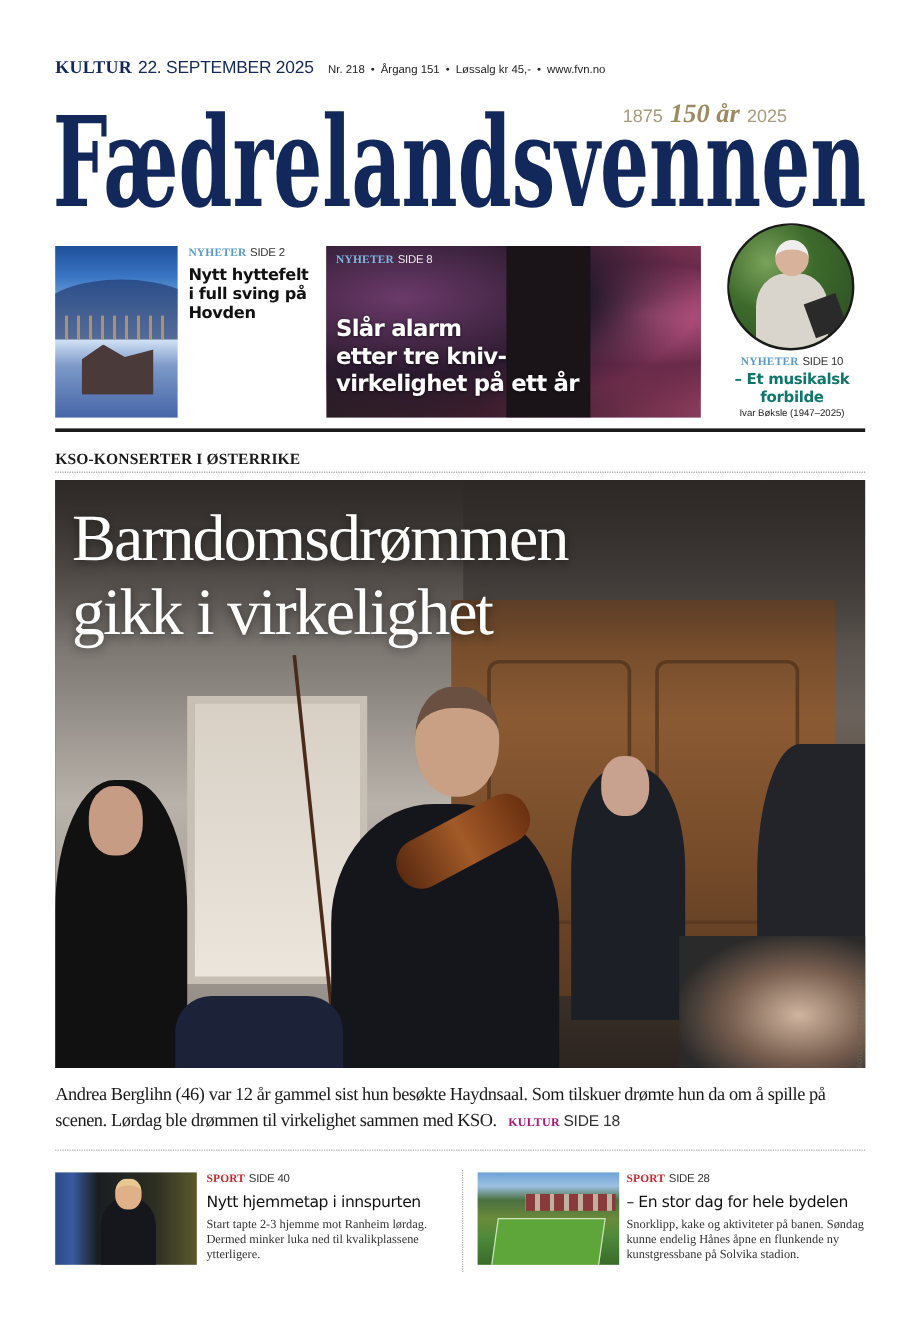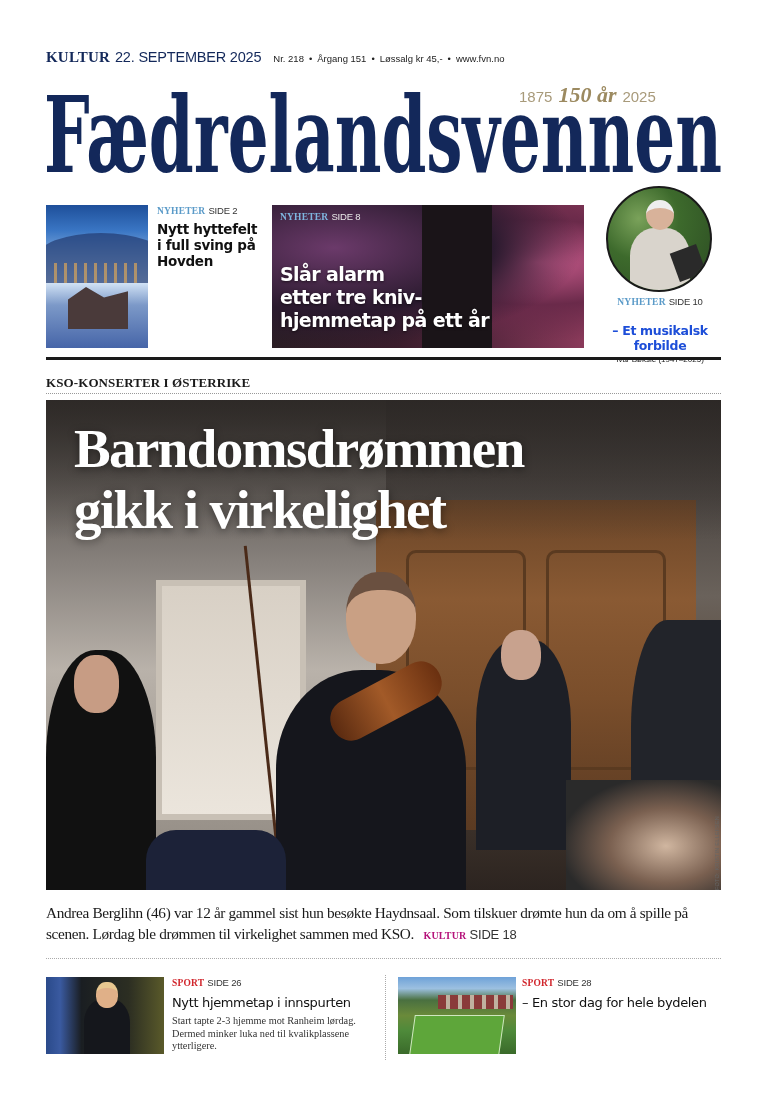--- a/index.html
+++ b/index.html
@@ -52,21 +52,21 @@
     font-size: 19px; line-height: 23px; color: #ffffff; letter-spacing: -0.6px; text-shadow: 0 1px 3px rgba(0,0,0,0.6); }
 
   .teaser3-img { position: absolute; left: 606px; top: 186px; width: 106px; height: 106px; border-radius: 50%;
     border: 2px solid #1a1a1a; overflow: hidden;
     background: radial-gradient(circle at 30% 30%, #7aa25a 0%, #3d6a2c 40%, #2b4a22 100%); }
   .teaser3-img .body { position: absolute; left: 22px; top: 40px; width: 60px; height: 70px; background: #d9d4cc; border-radius: 40% 40% 0 0; }
   .teaser3-img .head { position: absolute; left: 38px; top: 12px; width: 28px; height: 30px; background: #d8b29a; border-radius: 50%; border-top: 8px solid #eeeeee; }
   .teaser3-img .accordion { position: absolute; left: 66px; top: 60px; width: 28px; height: 30px; background: #2a2a2a; transform: rotate(-20deg); }
   .teaser3-text { position: absolute; left: 602px; top: 296px; width: 116px; text-align: center; }
   .teaser3-text .kicker { font-size: 9.5px; }
-  .teaser3-text h3 { font-family: "DejaVu Sans", sans-serif; font-weight: 700; font-size: 12.5px; line-height: 15px; color: #1d4ed8; margin-top: 16px; letter-spacing: -0.3px; }
+  .teaser3-text h3 { font-family: "DejaVu Sans", sans-serif; font-weight: 700; font-size: 12.5px; line-height: 15px; color: #0f766e; margin-top: 1px; letter-spacing: -0.3px; }
   .teaser3-text .cap { font-size: 8px; color: #222; margin-top: 2px; }
 
   
   .rule-thick { position: absolute; left: 46px; top: 357px; width: 675px; height: 3px; background: #1a1a1a; }
   .section-label { position: absolute; left: 46px; top: 375px; font-family: "Liberation Serif", serif; font-weight: 700; font-size: 13px; color: #1a1a1a; letter-spacing: 0.1px; }
   .rule-dot { position: absolute; left: 46px; top: 393px; width: 675px; border-top: 1px dotted #999; }
 
   .hero { position: absolute; left: 46px; top: 400px; width: 675px; height: 490px; overflow: hidden;
     background: linear-gradient(180deg, #3a3532 0%, #4e4844 20%, #6a625b 40%, #5a4a3c 60%, #2c2420 100%); }
   .hero .wall { position: absolute; left: 0; top: 0; width: 340px; height: 490px; background: linear-gradient(180deg, #3f3a36 0%, #8b8580 35%, #b9b2aa 55%, #8c857d 100%); }
@@ -78,21 +78,21 @@
   .hero .violinist { position: absolute; left: 230px; top: 270px; width: 190px; height: 220px; background: #15161c; border-radius: 45% 45% 0 0; }
   .hero .vhead { position: absolute; left: 300px; top: 172px; width: 70px; height: 92px; background: #c9a084; border-radius: 45% 45% 48% 48%; border-top: 18px solid #6a5040; }
   .hero .violin { position: absolute; left: 280px; top: 280px; width: 120px; height: 42px; background: linear-gradient(90deg, #5a2a10, #a25a28, #6a3010); border-radius: 20px; transform: rotate(-28deg); }
   .hero .bow { position: absolute; left: 215px; top: 145px; width: 3px; height: 330px; background: #4a2a18; transform: rotate(-6deg); }
   .hero .man-r { position: absolute; left: 430px; top: 240px; width: 95px; height: 210px; background: #1d1f26; border-radius: 40% 40% 0 0; }
   .hero .man-r-head { position: absolute; left: 455px; top: 230px; width: 40px; height: 50px; background: #c8a28e; border-radius: 45%; }
   .hero .man-far { position: absolute; left: 585px; top: 220px; width: 90px; height: 270px; background: #22242a; border-radius: 40% 0 0 0; }
   .hero .fg { position: absolute; left: 520px; top: 380px; width: 200px; height: 110px; background: radial-gradient(ellipse at 50% 60%, #d0b6a0 0%, #7a6050 40%, #2a2a2a 75%); }
   .hero .case { position: absolute; left: 100px; top: 430px; width: 140px; height: 60px; background: #1c2238; border-radius: 30px 30px 0 0; }
   .hero .shade { position: absolute; left: 0; top: 0; width: 100%; height: 140px; background: linear-gradient(180deg, rgba(40,36,34,0.75), rgba(40,36,34,0)); }
-  .hero h1 { position: absolute; left: 28px; top: 18px; font-family: "Liberation Serif", serif; font-weight: 700; font-size: 55px; line-height: 61px;
+  .hero h1 { position: absolute; left: 14px; top: 18px; font-family: "Liberation Serif", serif; font-weight: 400; font-size: 55px; line-height: 61px;
     color: #ffffff; letter-spacing: -1.6px; text-shadow: 0 2px 8px rgba(0,0,0,0.45); }
   .photo-credit { position: absolute; left: 714px; top: 890px; transform-origin: 0 0; transform: rotate(-90deg); font-size: 5.5px; color: #666; letter-spacing: 0.2px; white-space: nowrap; }
 
   .lead { position: absolute; left: 46px; top: 903px; width: 680px; font-family: "Liberation Serif", serif; font-size: 15.3px; line-height: 20.5px; color: #1a1a1a; letter-spacing: -0.35px; }
   .lead .ref { white-space: nowrap; margin-left: 6px; }
   .lead .ref .pg { font-size: 13px; text-align: right; }
 
   .rule-dot2 { position: absolute; left: 46px; top: 958px; width: 675px; border-top: 1px dotted #aaa; }
   .vdiv { position: absolute; left: 385px; top: 975px; height: 85px; border-left: 1px dotted #aaa; }
 
@@ -155,21 +155,21 @@
 </div>
 
 <div class="teaser2">
   <div class="door"></div>
   <div class="kicker">
     <span class="k-news-light">NYHETER</span><span class="pg pg-light">SIDE 8</span>
   </div>
   <h2>
     <span>Slår alarm</span><br>
     <span>etter tre kniv-</span><br>
-    <span>hjemmetap på ett år</span>
+    <span>virkelighet på ett år</span>
   </h2>
 </div>
 
 <div class="teaser3-img">
   <div class="body"></div>
   <div class="head"></div>
   <div class="accordion"></div>
 </div>
 <div class="teaser3-text">
   <div class="kicker">
@@ -219,28 +219,29 @@
 
 <div class="rule-dot2"></div>
 <div class="vdiv"></div>
 
 <div class="b-img1">
   <div class="player"></div>
   <div class="phead"></div>
 </div>
 <div class="b-text b1">
   <div class="kicker">
-    <span class="k-sport">SPORT</span><span class="pg pg-dark">SIDE 26</span>
+    <span class="k-sport">SPORT</span><span class="pg pg-dark">SIDE 40</span>
   </div>
   <h3>Nytt hjemmetap i innspurten</h3>
   <p>Start tapte 2-3 hjemme mot Ranheim lørdag. Dermed minker luka ned til kvalikplassene ytterligere.</p>
 </div>
 
 <div class="b-img2">
   <div class="houses"></div>
   <div class="field"></div>
 </div>
 <div class="b-text b2">
   <div class="kicker">
     <span class="k-sport">SPORT</span><span class="pg pg-dark">SIDE 28</span>
   </div>
   <h3>– En stor dag for hele bydelen</h3>
+  <p>Snorklipp, kake og aktiviteter på banen. Søndag kunne endelig Hånes åpne en flunkende ny kunstgressbane på Solvika stadion.</p>
 </div>
 
 </body></html>

